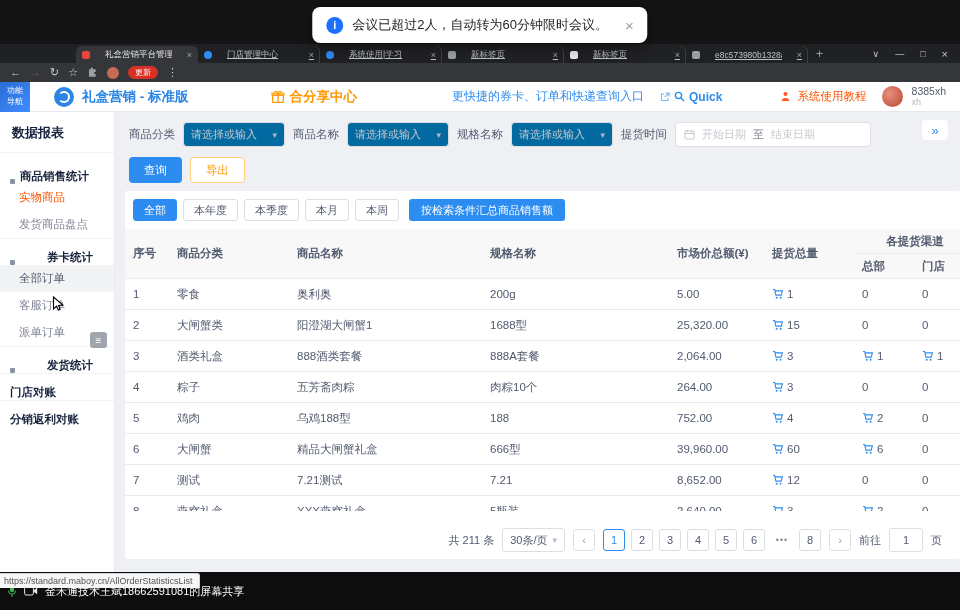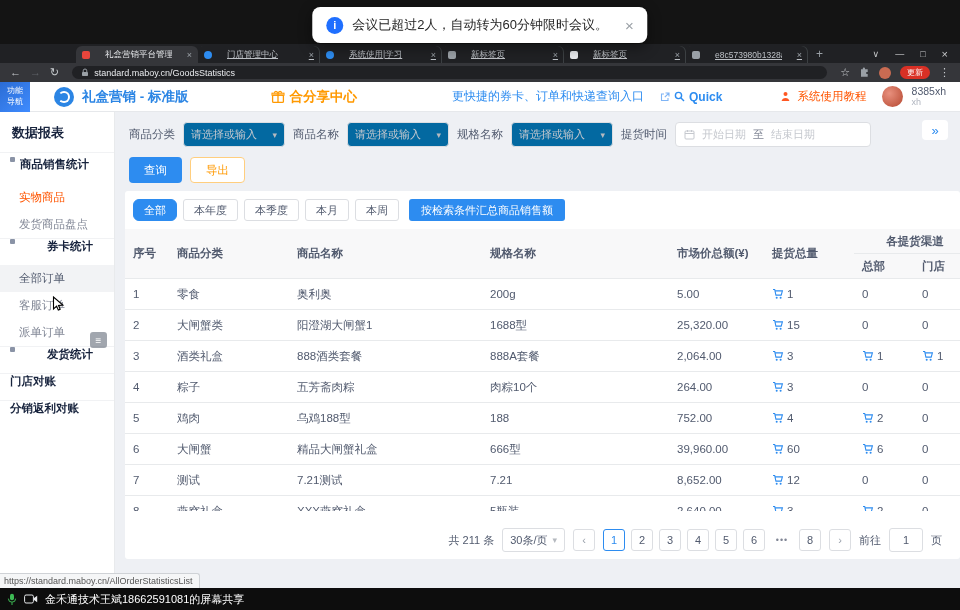--- a/index.html
+++ b/index.html
@@ -1,20 +1,20 @@
 <!DOCTYPE html>
 <html style="--primary: #2d8cf0; --brand: #2b85e4; --orange: #ff9900; --hot: #ff5500;"><head>
 <meta charset="utf-8">
 <style>
   html,body{margin:0;padding:0;background:#000;}
   .stage{position:relative;width:960px;height:610px;overflow:hidden;background:#eef0f4;
          font-family:"Liberation Sans","DejaVu Sans",sans-serif;-webkit-font-smoothing:antialiased;}
   
   .lb-top{position:absolute;left:0;top:0;width:960px;height:44px;background:#141414;}
-  .lb-bottom{position:absolute;left:0;bottom:0;width:960px;height:22px;background:#0d0d0d;
+  .lb-bottom{position:absolute;left:0;bottom:0;width:960px;height:38px;background:#0d0d0d;
              display:flex;align-items:center;gap:7px;padding-left:7px;box-sizing:border-box;}
   .lb-bottom .share-text{color:#fff;font-size:11px;}
   
   .toast{position:absolute;left:50%;top:7px;transform:translateX(-50%);height:36px;background:#fff;
          border-radius:8px;box-shadow:0 4px 14px rgba(0,0,0,.45);display:flex;align-items:center;
          gap:9px;padding:0 14px;z-index:60;white-space:nowrap;}
   .toast-icon{width:17px;height:17px;border-radius:50%;background:#1f6fff;color:#fff;font-size:11px;
               font-weight:bold;display:flex;align-items:center;justify-content:center;flex:none;}
   .toast-text{font-size:13px;color:#262626;}
   .toast-close{color:#9aa0a6;font-size:15px;margin-left:8px;cursor:pointer;}
@@ -66,21 +66,21 @@
   .tutorial{color:var(--hot);font-size:11.5px;white-space:nowrap;}
   .avatar{width:21px;height:21px;border-radius:50%;background:radial-gradient(circle at 35% 35%,#e8907e,#b5472f);margin-left:8px;flex:none;}
   .userbox{line-height:1.15;margin-left:2px;}
   .userbox .uname{font-size:10.5px;color:#515a6e;}
   .userbox .usub{font-size:9px;color:#b0b5bf;}
   
   .sidebar{position:absolute;left:0;top:112px;width:115px;bottom:22px;background:#fff;
            border-right:1px solid #e8eaec;box-sizing:border-box;}
   .sb-title{font-size:13px;font-weight:bold;color:#17233d;padding:12px 12px 10px;border-bottom:1px solid #f1f2f4;}
   .sb-menu{padding-top:4px;}
-  .sb-sec,.sb-item{display:flex;align-items:flex-start;gap:5px;height:27px;padding:0 10px;
+  .sb-sec,.sb-item{display:flex;align-items:flex-end;gap:5px;height:27px;padding:0 10px;
                    font-size:11.5px;color:#17233d;font-weight:bold;box-sizing:border-box;}
   .sb-sec.bt,.sb-item.bt{border-top:1px solid #f1f2f4;gap:32px;}
   .blt{width:5px;height:5px;background:#8a93a6;border-radius:1px;flex:none;}
   .sb-link{height:27px;display:flex;align-items:center;padding:0 10px 0 19px;font-size:11.5px;
            color:#808695;box-sizing:border-box;}
   .sb-link.active{color:var(--hot);}
   .sb-link.hover{background:#f2f3f5;color:#515a6e;}
   .collapse-handle{position:absolute;left:90px;top:332px;width:17px;height:16px;z-index:30;
                    background:rgba(84,92,108,.55);border-radius:3px;color:#fff;font-size:10px;
                    display:flex;align-items:center;justify-content:center;}
@@ -101,21 +101,21 @@
   .btn-row{display:flex;gap:8px;padding:10px 0 0 14px;}
   .btn{height:26px;display:flex;align-items:center;padding:0 15px;border-radius:4px;font-size:11.5px;
        box-sizing:border-box;}
   .btn.primary{background:var(--primary);color:#fff;}
   .btn.ghost{background:#fff;color:var(--orange);border:1px solid #ffce7e;}
   .card{position:relative;margin:8px 0 0 10px;width:835px;height:368px;background:#fff;border-radius:3px;
         overflow:hidden;box-sizing:border-box;}
   .seg-row{display:flex;gap:6px;padding:8px 8px;align-items:center;}
   .seg{height:22px;display:flex;align-items:center;padding:0 10px;border:1px solid #dcdee2;
        border-radius:3px;background:#fff;color:#515a6e;font-size:11px;box-sizing:border-box;}
-  .seg.active{background:var(--primary);border-color:var(--primary);color:#fff;border-radius:6px;}
+  .seg.active{background:var(--primary);border-color:var(--primary);color:#fff;}
   .summary-btn{height:22px;display:flex;align-items:center;padding:0 12px;background:var(--primary);
                color:#fff;font-size:11px;border-radius:3px;margin-left:4px;}
   .table-wrap{height:282px;overflow:hidden;}
   table{border-collapse:collapse;table-layout:fixed;width:851px;font-size:11.5px;color:#515a6e;}
   thead th{background:#f8f8f9;font-weight:bold;text-align:left;padding:0 8px;height:24px;
            border-bottom:1px solid #e8eaec;white-space:nowrap;overflow:hidden;}
   thead th.grp{text-align:center;}
   tbody td{height:30px;padding:0 8px;border-bottom:1px solid #e8eaec;white-space:nowrap;overflow:hidden;}
   .cart{vertical-align:-2px;margin-right:3px;}
   .pager{position:absolute;left:0;bottom:7px;right:18px;display:flex;align-items:center;gap:8px;
@@ -187,27 +187,20 @@
       <span>—</span>
       <span>□</span>
       <span style="font-size:11px;">×</span>
     </div>
   </div>
 
   <div class="navbar">
     <span class="nav-ic">←</span>
     <span class="nav-ic dis">→</span>
     <span class="nav-ic">↻</span>
-    <div class="omnibox">
-      <svg width="8" height="9" viewBox="0 0 8 9">
-        <rect x="1" y="4" width="6" height="4" rx="0.8" fill="#9aa0a6"></rect>
-        <path d="M2.2 4V2.8a1.8 1.8 0 0 1 3.6 0V4" stroke="#9aa0a6" fill="none"></path>
-      </svg>
-      <span>standard.maboy.cn/GoodsStatistics</span>
-    </div>
     <span class="nav-ic">☆</span>
     <svg width="11" height="11" viewBox="0 0 11 11">
       <path d="M3.8 1.6a1.1 1.1 0 0 1 2.2 0V2.3h2.7v2.6h-.6a1.1 1.1 0 0 0 0 2.2h.6v2.6H2V2.3h1.8z" fill="#9aa0a6"></path>
     </svg>
     <span class="nav-avatar"></span>
     <span class="update-chip">更新</span>
     <span class="nav-ic">⋮</span>
   </div>
 
   <div class="appheader">

